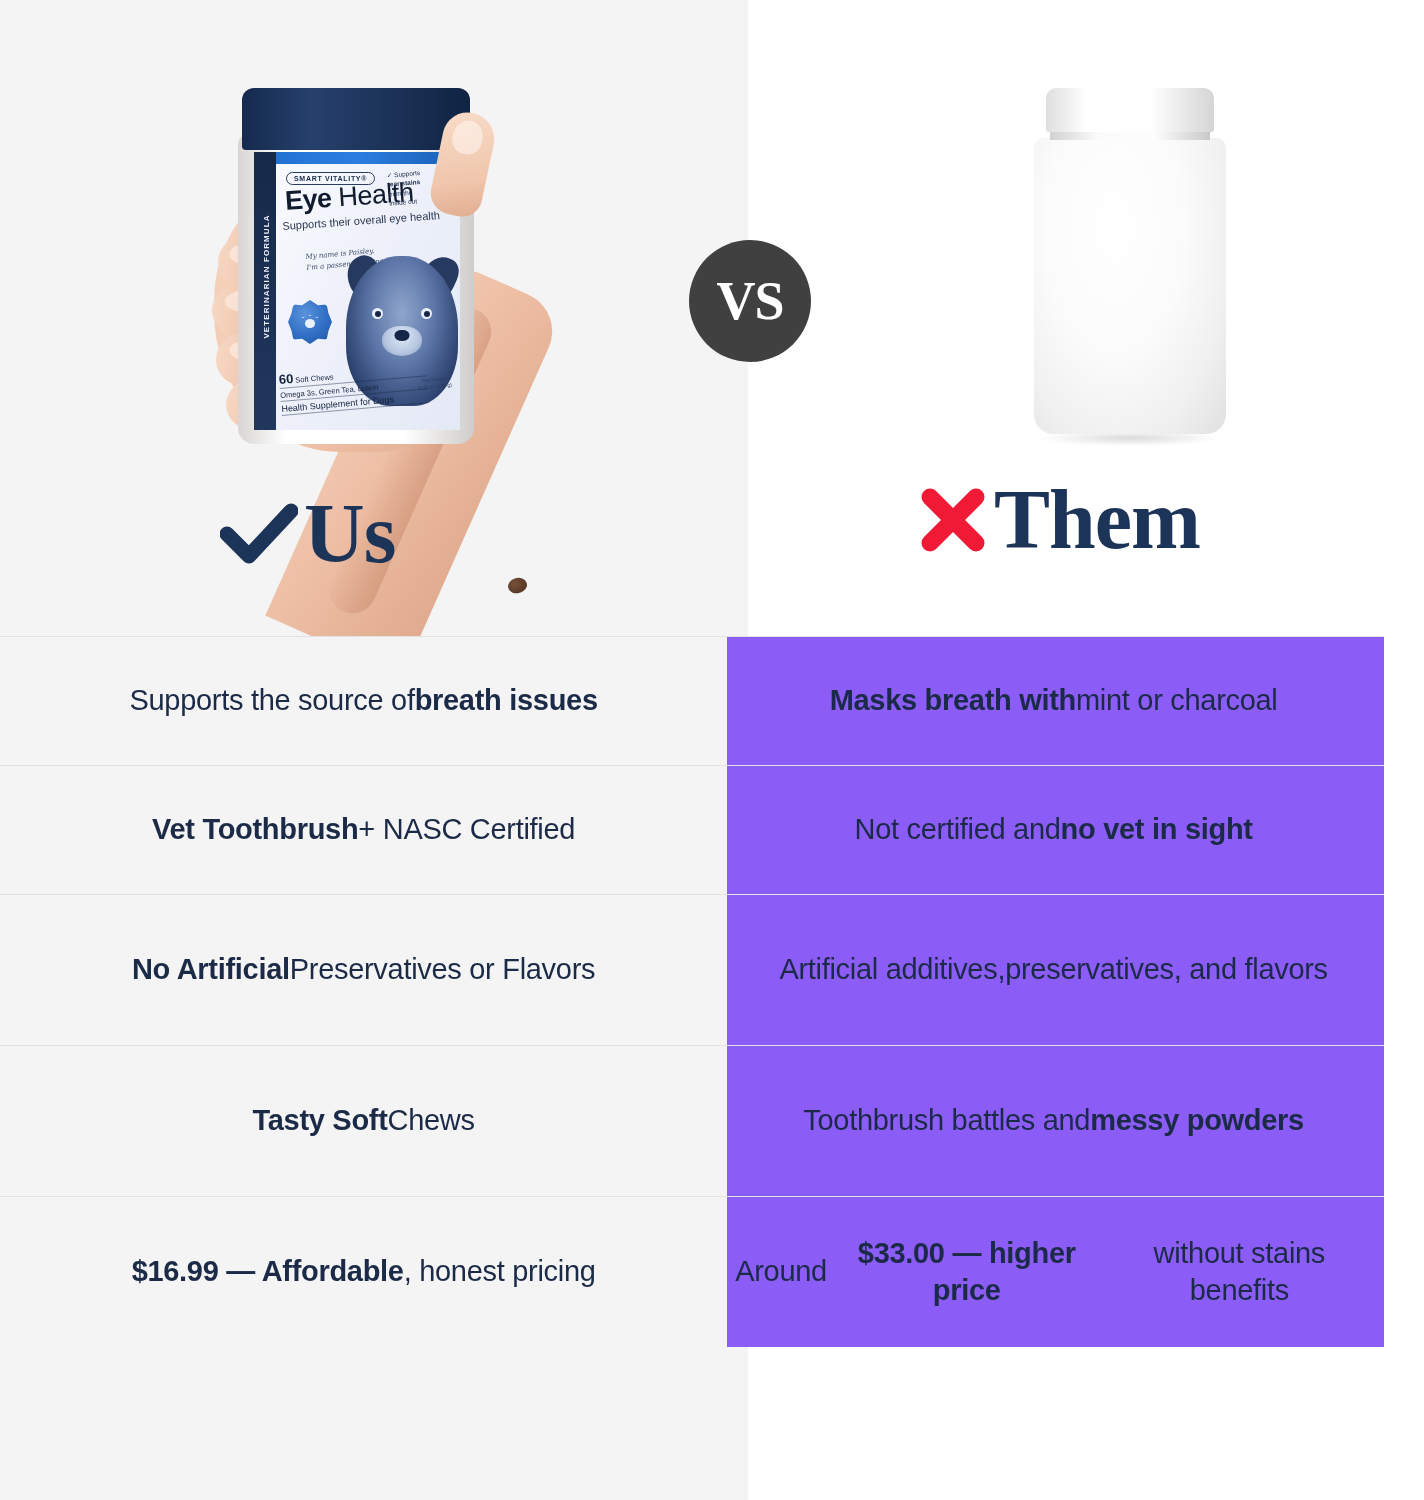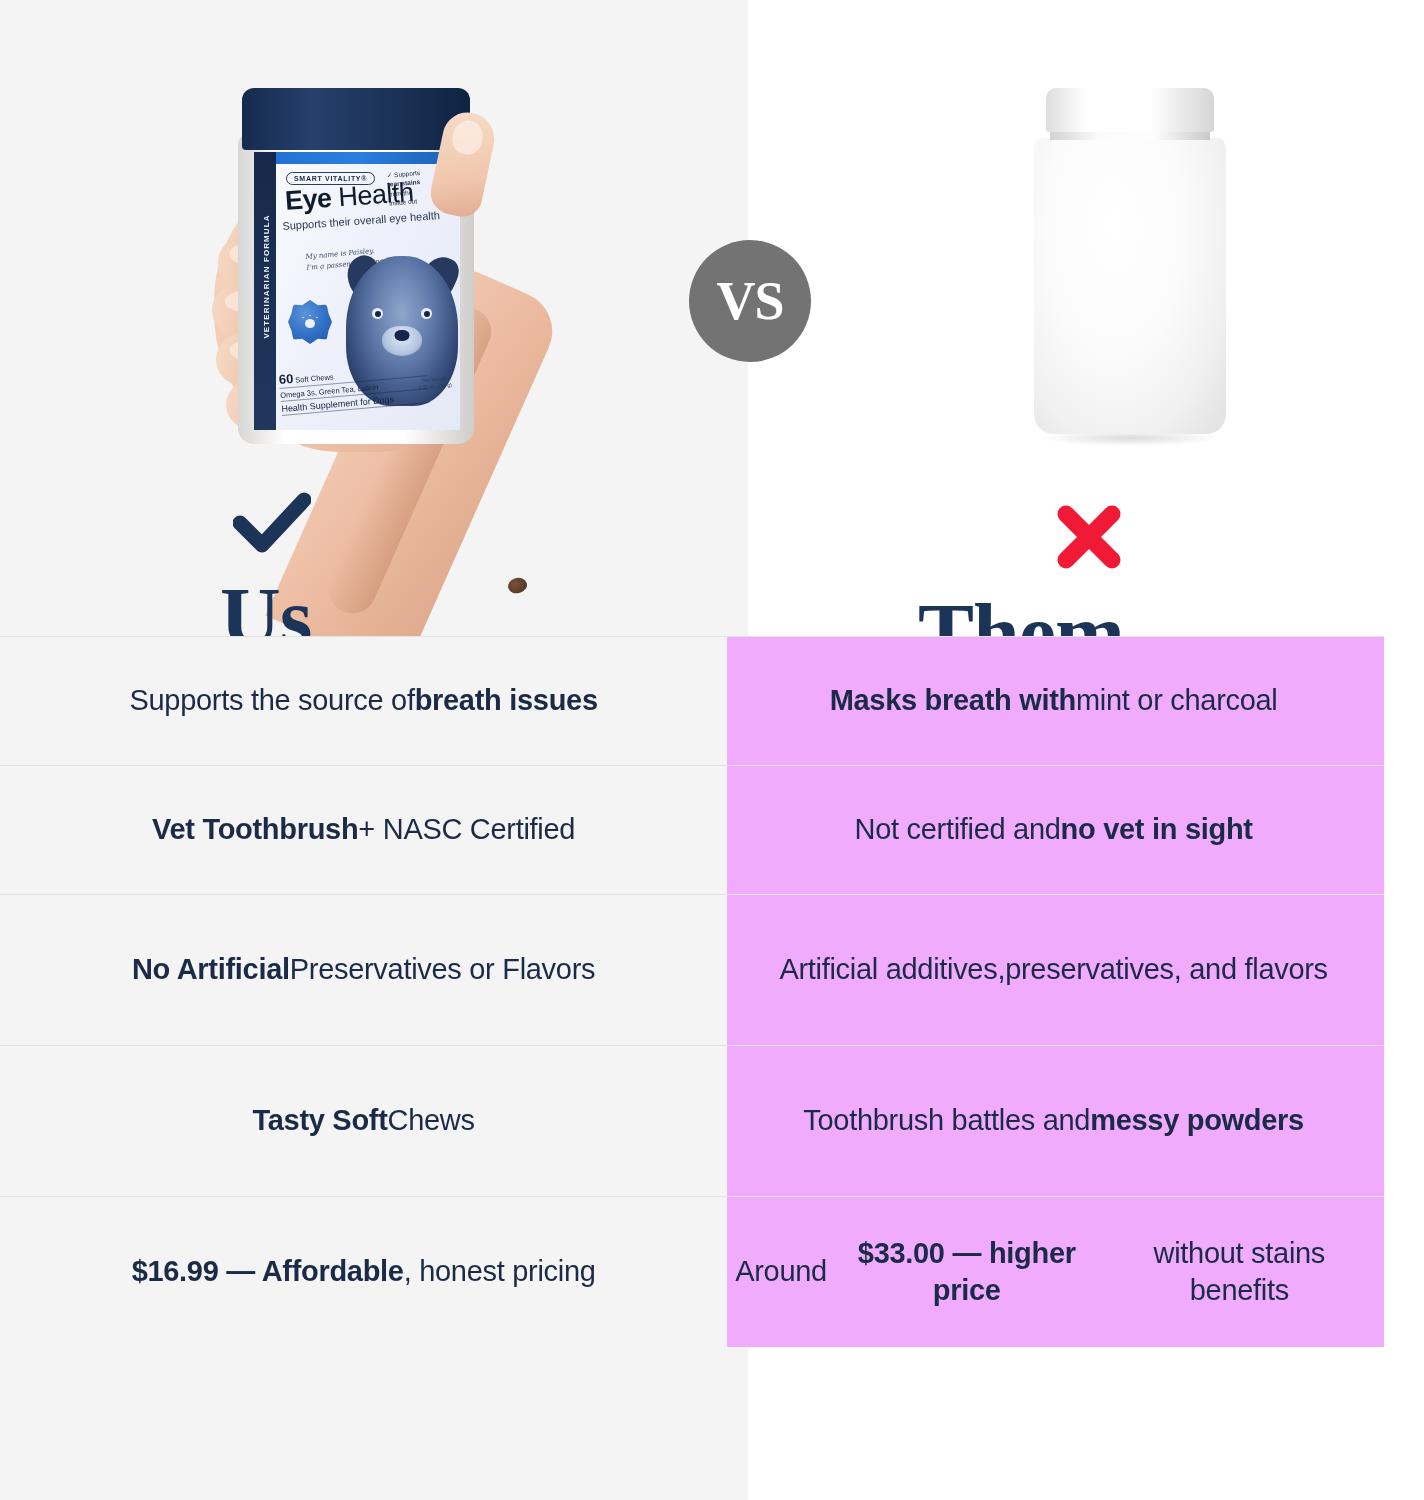--- a/index.html
+++ b/index.html
@@ -393,44 +393,43 @@
   }
 
   
   .vs-badge {
     position: absolute;
     left: 689px;
     top: 240px;
     width: 122px;
     height: 122px;
     border-radius: 50%;
-    background: #737373;
+    background: #404040;
     display: flex;
     align-items: center;
     justify-content: center;
   }
   .vs-badge span {
     font-family: "Liberation Serif", serif;
     font-size: 54px;
     font-weight: 700;
     color: #ffffff;
     letter-spacing: -1px;
     line-height: 1;
   }
 
   
   .hdr {
     position: absolute;
     display: flex;
-    align-items: flex-end;
-    gap: 22px;
-    flex-direction: column;
+    align-items: center;
+    gap: 6px;
   }
   .hdr-us   { left: 220px; top: 492px; }
-  .hdr-them { left: 918px; top: 504px; }
+  .hdr-them { left: 918px; top: 478px; }
 
   .hdr-word {
     font-family: "Liberation Serif", serif;
     font-size: 84px;
     font-weight: 700;
     color: #1d3459;
     line-height: 1;
     letter-spacing: -1px;
   }
 
@@ -465,21 +464,21 @@
     letter-spacing: -.3px;
   }
   .cell b { font-weight: 700; }
 
   .cell-left {
     width: 748px;
     background: #f4f4f4;
   }
   .cell-right {
     width: 676px;
-    background: #f0abfc;
+    background: #8b5cf6;
     padding-right: 12px;
     padding-left: 8px;
   }
 
   .h-sm { height: 128px; }
   .h-lg { height: 150px; }
 </style>
 </head>
 <body>
 

